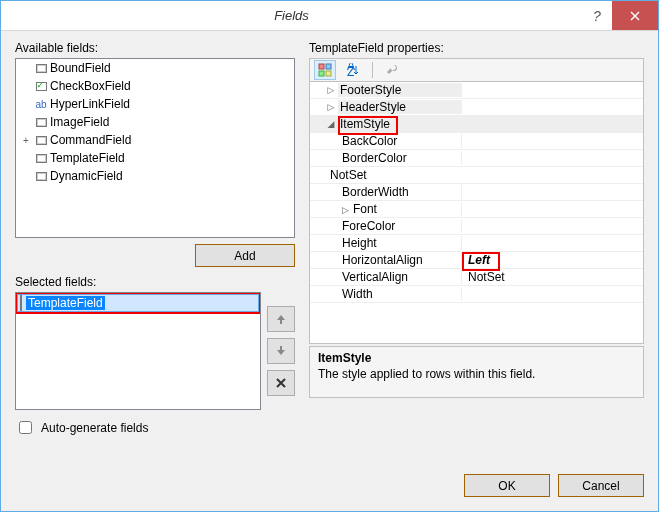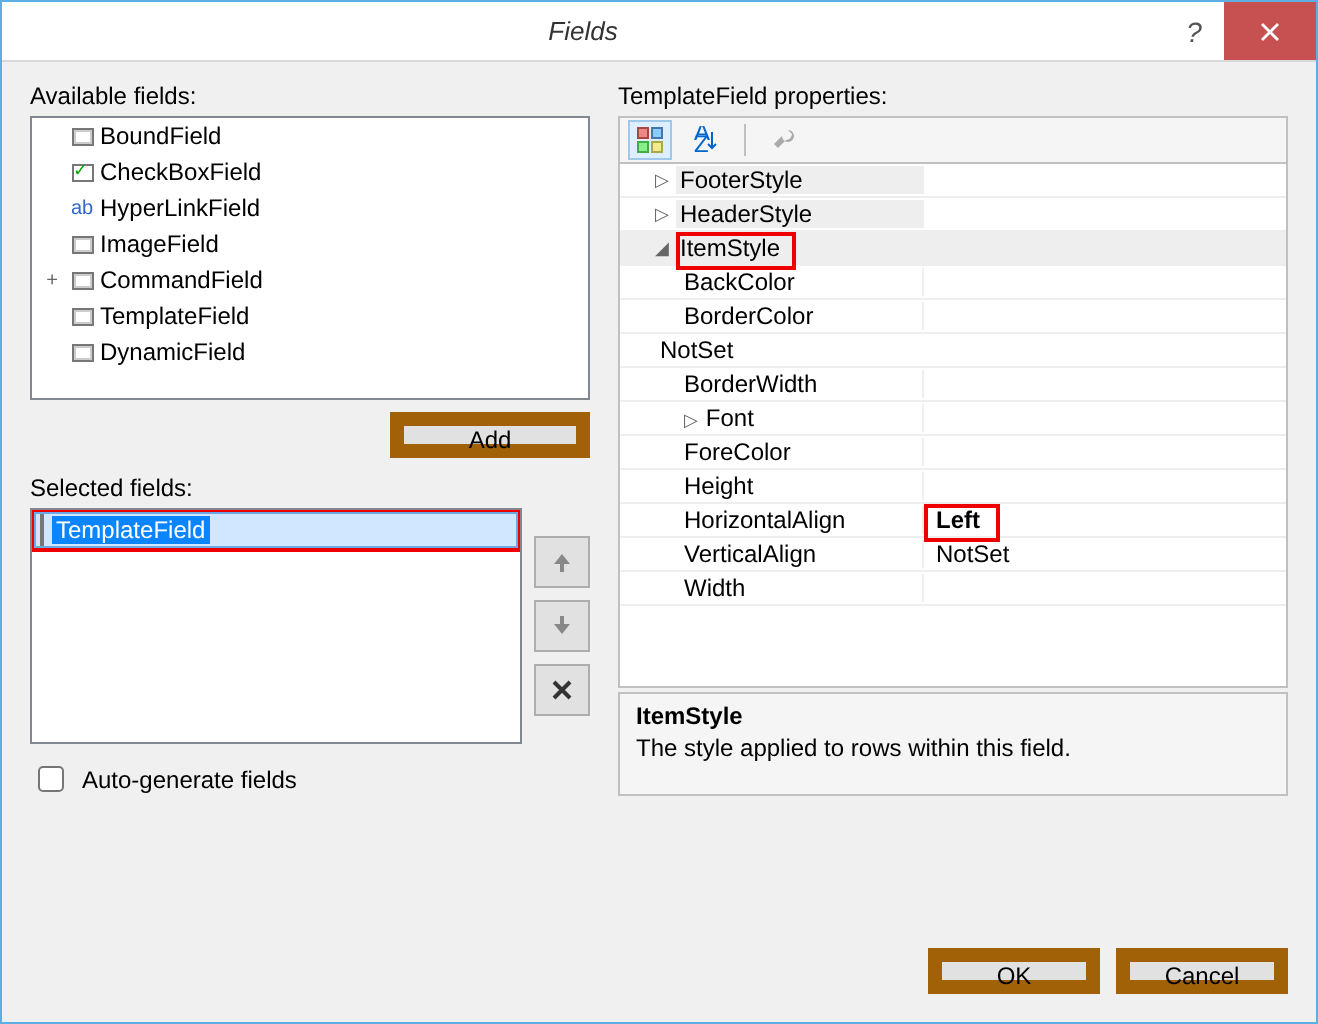--- a/index.html
+++ b/index.html
@@ -11,29 +11,29 @@
   .winbtn { width: 46px; display: flex; align-items: center; justify-content: center; color: #555; cursor: pointer; }
   .winbtn.help { width: 30px; font-size: 14px; }
   .winbtn.close { background: #c75050; color: #fff; width: 46px; }
   .winbtn.close svg { stroke: #fff; }
   .content { flex: 1; display: flex; padding: 10px 14px 4px 14px; gap: 14px; }
   .col { display: flex; flex-direction: column; }
   .col.left { width: 280px; }
   .col.right { flex: 1; }
   .lbl { margin-bottom: 3px; color: #000; }
   .listbox { border: 1px solid #828790; background: #fff; overflow-y: scroll; }
-  .listbox.avail { height: 142px; }
+  .listbox.avail { height: 180px; }
   .tree-item { display: flex; align-items: center; height: 18px; padding-left: 4px; gap: 2px; white-space: nowrap; }
   .tree-item .exp { width: 12px; text-align: center; color: #666; font-size: 10px; }
   .tree-item .ico { width: 14px; height: 12px; display: inline-flex; align-items: center; justify-content: center; }
   .ico-box { width: 11px; height: 9px; background: #fff; border: 1px solid #777; box-shadow: inset 0 0 0 1px #ccc; }
   .ico-chk { width: 11px; height: 9px; background: #fff; border: 1px solid #777; position: relative; }
   .ico-chk::after { content: "✓"; position: absolute; top: -3px; left: 0; font-size: 9px; color: #0a0; }
   .ico-link { color: #36c; font-size: 10px; }
-  .btn { background: #e1e1e1; border: 7px solid #a16207; height: 23px; padding: 0 18px; cursor: pointer; }
+  .btn { background: #e1e1e1; border: 1px solid #a16207; height: 23px; padding: 0 18px; cursor: pointer; }
   .addrow { display: flex; justify-content: flex-end; padding: 6px 0 8px 0; }
   .listbox.selected { height: 118px; overflow-y: auto; }
   .sel-item { display: flex; align-items: center; height: 18px; background: #d0e7ff; border: 1px solid #6ba8e5; margin: 1px; padding-left: 2px; gap: 4px; }
   .sel-item .txt { background: #0a84ff; color: #fff; padding: 0 2px; }
   .hl-red { outline: 2px solid #e00; outline-offset: 0; }
   .sidecol { display: flex; flex-direction: column; gap: 6px; margin-left: 6px; margin-top: 14px; }
   .icobtn { width: 28px; height: 26px; border: 1px solid #adadad; background: #e1e1e1; display: flex; align-items: center; justify-content: center; cursor: pointer; color: #555; }
   .selrow { display: flex; }
   .autogen { display: flex; align-items: center; gap: 6px; margin-top: 8px; }
   .autogen input { width: 13px; height: 13px; }
@@ -240,21 +240,21 @@
             <span class="pval"></span>
           </div>
           <div class="prow child">
             <span class="indent"></span>
             <span class="pname"><span class="indent2" style="display: inline-block;"></span><span>Height</span></span>
             <span class="pval"></span>
           </div>
           <div class="prow child hl-box hl-left">
             <span class="indent"></span>
             <span class="pname"><span class="indent2" style="display: inline-block;"></span><span>HorizontalAlign</span></span>
-            <span class="pval" style="font-weight: bold;">Left</span>
+            <span class="pval" style="font-weight: bold; font-style: italic;">Left</span>
           </div>
           <div class="prow child">
             <span class="indent"></span>
             <span class="pname"><span class="indent2" style="display: inline-block;"></span><span>VerticalAlign</span></span>
             <span class="pval">NotSet</span>
           </div>
           <div class="prow child">
             <span class="indent"></span>
             <span class="pname"><span class="indent2" style="display: inline-block;"></span><span>Width</span></span>
             <span class="pval"></span>

